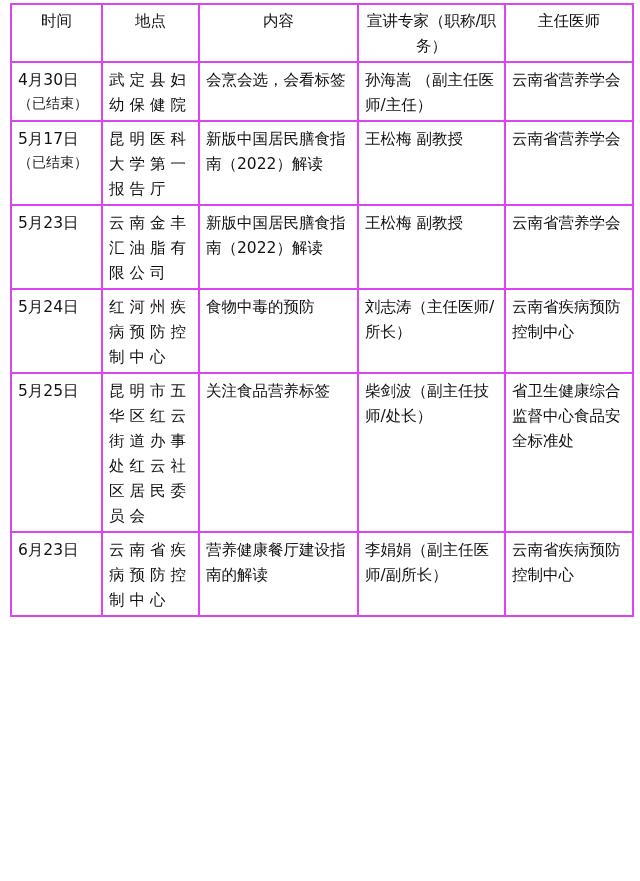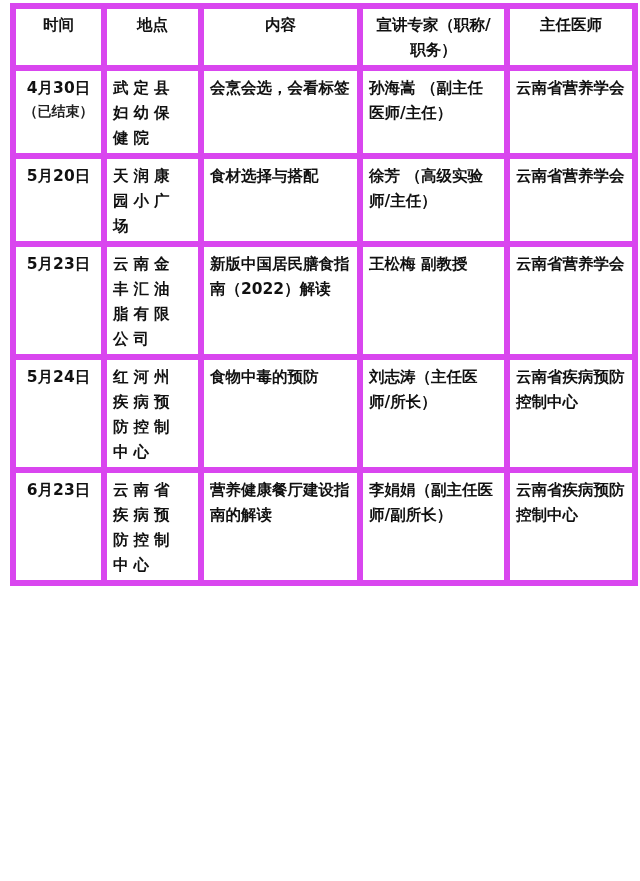--- a/index.html
+++ b/index.html
@@ -1,25 +1,25 @@
 <!DOCTYPE html>
 <html><head>
 <meta charset="utf-8">
 <style>
   html, body { margin:0; padding:0; background:#ffffff; }
   body { width:640px; height:881px; position:relative; overflow:hidden;
          font-family: "DejaVu Sans", "Liberation Sans", sans-serif; color:#111; }
   table.schedule { position:absolute; left:10px; top:3px; width:622px;
          border-collapse:collapse; table-layout:fixed; }
-  table.schedule th, table.schedule td { border:6px solid #d946ef; vertical-align:top;
-         padding:5px 6px 2px 6px; font-size:15.5px; line-height:25px; font-weight:bold; }
+  table.schedule th, table.schedule td { border:2px solid #d946ef; vertical-align:top;
+         padding:5px 6px 2px 6px; font-size:15.5px; line-height:25px; font-weight:normal; }
   table.schedule th { text-align:center; padding-top:4px; }
   col.c1 { width:91px; } col.c2 { width:97px; } col.c3 { width:159px; }
   col.c4 { width:147px; } col.c5 { width:128px; }
-  td.date { text-align:center; white-space:nowrap; }
+  td.date { text-align:left; white-space:nowrap; }
   .status { display:block; font-size:14px; line-height:20px; color:#222; }
   .place { letter-spacing:5px; }
   .line { display:block; }
 </style>
 </head>
 <body>
 
 <table class="schedule">
   <colgroup>
       <col class="c1">
@@ -40,26 +40,26 @@
   <tbody>
     <tr style="height:53px">
       <td class="date"><span>4月30日</span><span class="status">（已结束）</span></td>
       <td class="place">武定县妇幼保健院</td>
       <td>会烹会选，会看标签</td>
       <td>
           <span class="line">孙海嵩 （副主任医师/主任）</span>
         </td>
       <td>云南省营养学会</td>
     </tr>
-    <tr style="height:54px">
-      <td class="date"><span>5月20日</span></td>
-      <td class="place">天润康园小广场</td>
-      <td>食材选择与搭配</td>
+    <tr style="height:77px">
+      <td class="date"><span>5月17日</span><span class="status">（已结束）</span></td>
+      <td class="place">昆明医科大学第一报告厅</td>
+      <td>新版中国居民膳食指南（2022）解读</td>
       <td>
-          <span class="line">徐芳 （高级实验师/主任）</span>
+          <span class="line">王松梅 副教授</span>
         </td>
       <td>云南省营养学会</td>
     </tr>
     <tr style="height:76px">
       <td class="date"><span>5月23日</span></td>
       <td class="place">云南金丰汇油脂有限公司</td>
       <td>新版中国居民膳食指南（2022）解读</td>
       <td>
           <span class="line">王松梅 副教授</span>
         </td>
@@ -67,20 +67,29 @@
     </tr>
     <tr style="height:76px">
       <td class="date"><span>5月24日</span></td>
       <td class="place">红河州疾病预防控制中心</td>
       <td>食物中毒的预防</td>
       <td>
           <span class="line">刘志涛（主任医师/所长）</span>
         </td>
       <td>云南省疾病预防控制中心</td>
     </tr>
+    <tr style="height:158px">
+      <td class="date"><span>5月25日</span></td>
+      <td class="place">昆明市五华区红云街道办事处红云社区居民委员会</td>
+      <td>关注食品营养标签</td>
+      <td>
+          <span class="line">柴剑波（副主任技师/处长）</span>
+        </td>
+      <td>省卫生健康综合监督中心食品安全标准处</td>
+    </tr>
     <tr style="height:78px">
       <td class="date"><span>6月23日</span></td>
       <td class="place">云南省疾病预防控制中心</td>
       <td>营养健康餐厅建设指南的解读</td>
       <td>
           <span class="line">李娟娟（副主任医师/副所长）</span>
         </td>
       <td>云南省疾病预防控制中心</td>
     </tr>
   </tbody>

